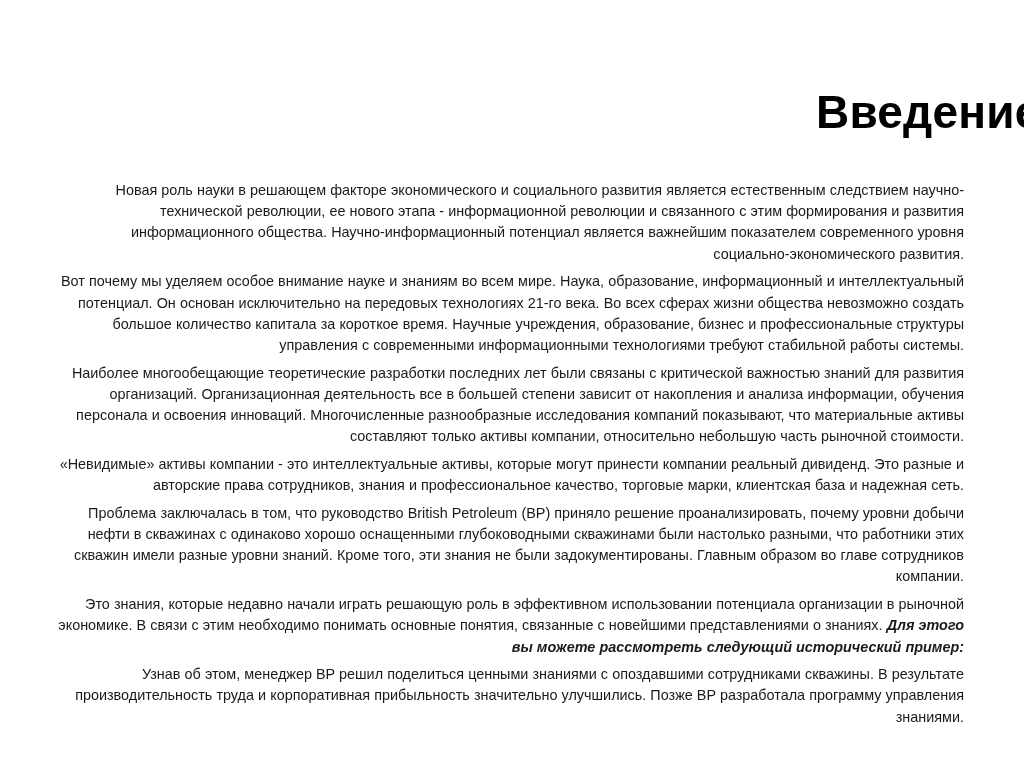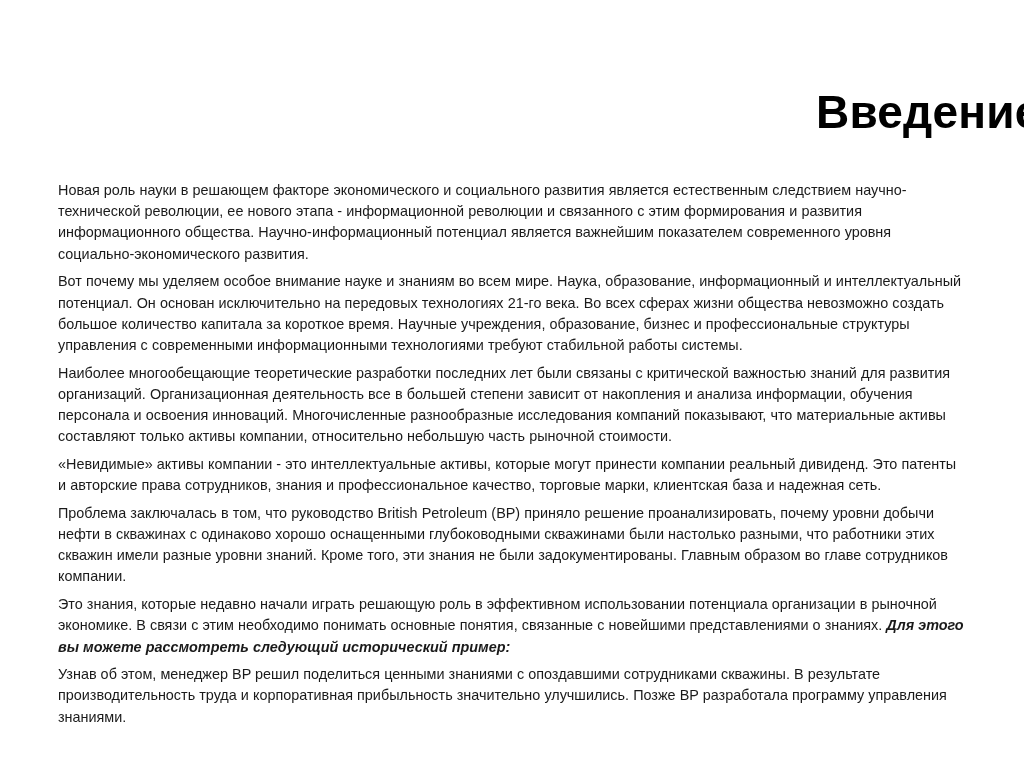--- a/index.html
+++ b/index.html
@@ -37,21 +37,21 @@
     position: absolute;
     left: 58px;
     top: 180px;
     width: 906px;
   }
   .para {
     font-size: 14.4px;
     line-height: 21.2px;
     margin: 0 0 6.5px 0;
     color: #1a1a1a;
-    text-align: left;
+    text-align: right;
     word-spacing: 0.1px;
   }
   .para:last-child { margin-bottom: 0; }
   .b { font-weight: normal; }
   .bi { font-weight: bold; font-style: italic; }
 </style>
 </head>
 <body>
 
 <div class="slide">
@@ -66,21 +66,21 @@
 
     <p class="para">
       <span>Вот почему мы уделяем особое внимание науке и знаниям во всем мире. Наука, образование, информационный и интеллектуальный потенциал. Он основан исключительно на передовых технологиях 21-го века. Во всех сферах жизни общества невозможно создать большое количество капитала за короткое время. Научные учреждения, образование, бизнес и профессиональные структуры управления с современными информационными технологиями требуют стабильной работы системы.</span>
     </p>
 
     <p class="para">
       <span>Наиболее многообещающие теоретические разработки последних лет были связаны с критической важностью знаний для развития организаций. Организационная деятельность все в большей степени зависит от накопления и анализа информации, обучения персонала и освоения инноваций. Многочисленные разнообразные исследования компаний показывают, что материальные активы составляют только активы компании, относительно небольшую часть рыночной стоимости.</span>
     </p>
 
     <p class="para">
-      <span class="b">«Невидимые» активы компании -</span><span> это интеллектуальные активы, которые могут принести компании реальный дивиденд. Это патенты и авторские права сотрудников, знания и профессиональное качество, торговые марки, клиентская база и надежная сеть.</span>
+      <span class="b">«Невидимые» активы компании -</span><span> это интеллектуальные активы, которые могут принести компании реальный дивиденд. Это разные и авторские права сотрудников, знания и профессиональное качество, торговые марки, клиентская база и надежная сеть.</span>
     </p>
 
     <p class="para">
       <span>Проблема заключалась в том, что руководство British Petroleum (BP) приняло решение проанализировать, почему уровни добычи нефти в скважинах с одинаково хорошо оснащенными глубоководными скважинами были настолько разными, что работники этих скважин имели разные уровни знаний. Кроме того, эти знания не были задокументированы. Главным образом во главе сотрудников компании.</span>
     </p>
 
     <p class="para">
       <span>Это знания, которые недавно начали играть решающую роль в эффективном использовании потенциала организации в рыночной экономике. В связи с этим необходимо понимать основные понятия, связанные с новейшими представлениями о знаниях. </span><span class="bi">Для этого вы можете рассмотреть следующий исторический пример:</span>
     </p>
 

